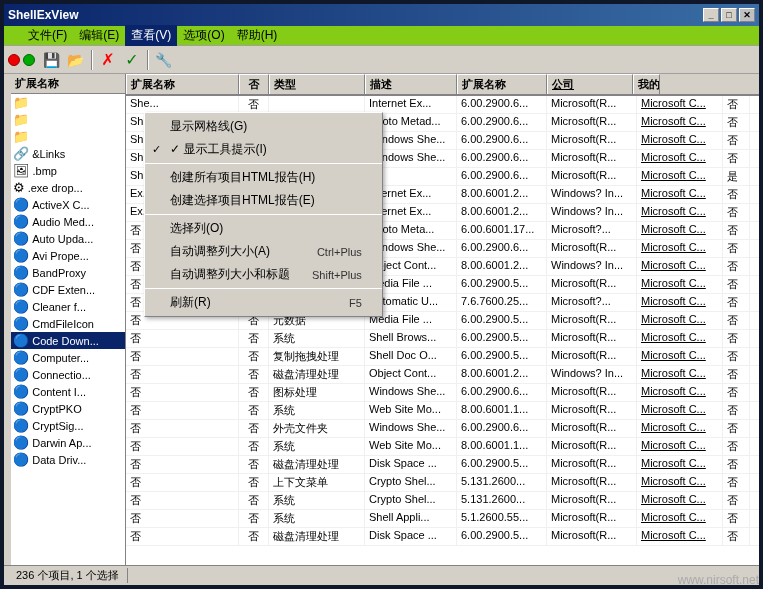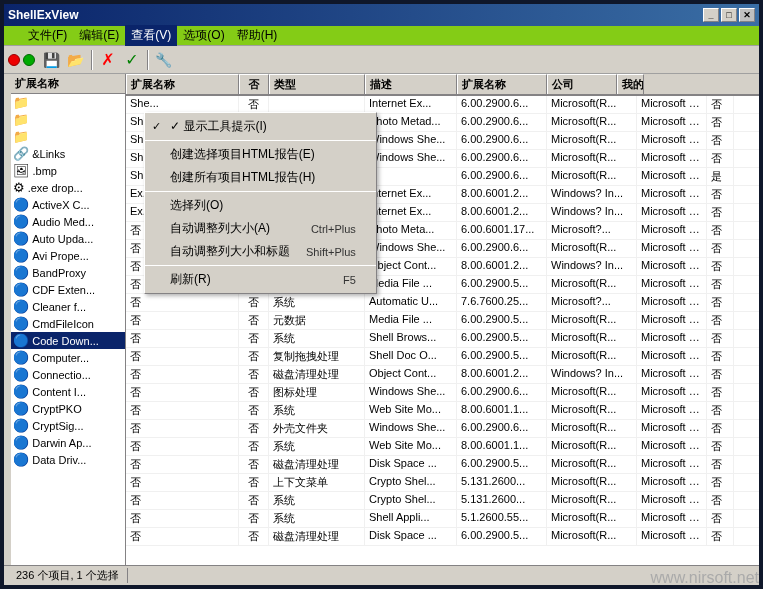--- a/index.html
+++ b/index.html
@@ -220,21 +220,21 @@
       border-right: 1px solid #f0f0f0;
     }
 
     
     .col-name { width: 113px; flex-shrink: 0; }
     .col-enabled { width: 30px; flex-shrink: 0; text-align: center; }
     .col-type { width: 96px; flex-shrink: 0; }
     .col-desc { width: 92px; flex-shrink: 0; }
     .col-version { width: 90px; flex-shrink: 0; }
     .col-product { width: 90px; flex-shrink: 0; }
-    .col-company { width: 70px; flex-shrink: 0; }
+    .col-company { width: 86px; flex-shrink: 0; text-decoration: underline; }
     .col-mine { width: 27px; flex-shrink: 0; }
 
     
     .status-bar {
       background: #d4d0c8;
       height: 20px;
       display: flex;
       align-items: center;
       padding: 0 4px;
       border-top: 1px solid #848284;
@@ -291,30 +291,30 @@
     }
 
     .dropdown-sep {
       height: 1px;
       background: #848284;
       margin: 2px 0;
       border-bottom: 1px solid #fff;
     }
 
     .dropdown-item .shortcut {
-      margin-left: 16px;
+      margin-left: 22px;
       color: #333;
       font-size: 11px;
     }
 
     .watermark {
       position: absolute;
       bottom: 2px;
       right: 4px;
-      font-size: 16px;
+      font-size: 12px;
       color: #aaa;
     }
 
     
     ::-webkit-scrollbar { width: 16px; height: 16px; }
     ::-webkit-scrollbar-track { background: #d4d0c8; }
     ::-webkit-scrollbar-thumb { background: #c0c0c0; border: 1px solid #848284; }
   </style>
 </head>
 <body>
@@ -645,29 +645,32 @@
             <div class="td col-version">6.00.2900.5...</div>
             <div class="td col-product">Microsoft(R...</div>
             <div class="td col-company">Microsoft C...</div>
             <div class="td col-mine">否</div>
           </div>
         </div>
     </div>
 
     <div class="dropdown-overlay" id="dropdown-overlay">
       <div class="dropdown-menu" style="top: 38px; left: 140px;">
+        <div class="dropdown-item">
+          <span>显示网格线(G)</span>
+        </div>
         <div class="dropdown-item checked">
           <span>✓ 显示工具提示(I)</span>
         </div>
         <div class="dropdown-sep"></div>
         <div class="dropdown-item">
+          <span>创建所有项目HTML报告(H)</span>
+        </div>
+        <div class="dropdown-item">
           <span>创建选择项目HTML报告(E)</span>
-        </div>
-        <div class="dropdown-item">
-          <span>创建所有项目HTML报告(H)</span>
         </div>
         <div class="dropdown-sep"></div>
         <div class="dropdown-item">
           <span>选择列(O)</span>
         </div>
         <div class="dropdown-item">
           <span>自动调整列大小(A)</span>
           <span class="shortcut">Ctrl+Plus</span>
         </div>
         <div class="dropdown-item">

